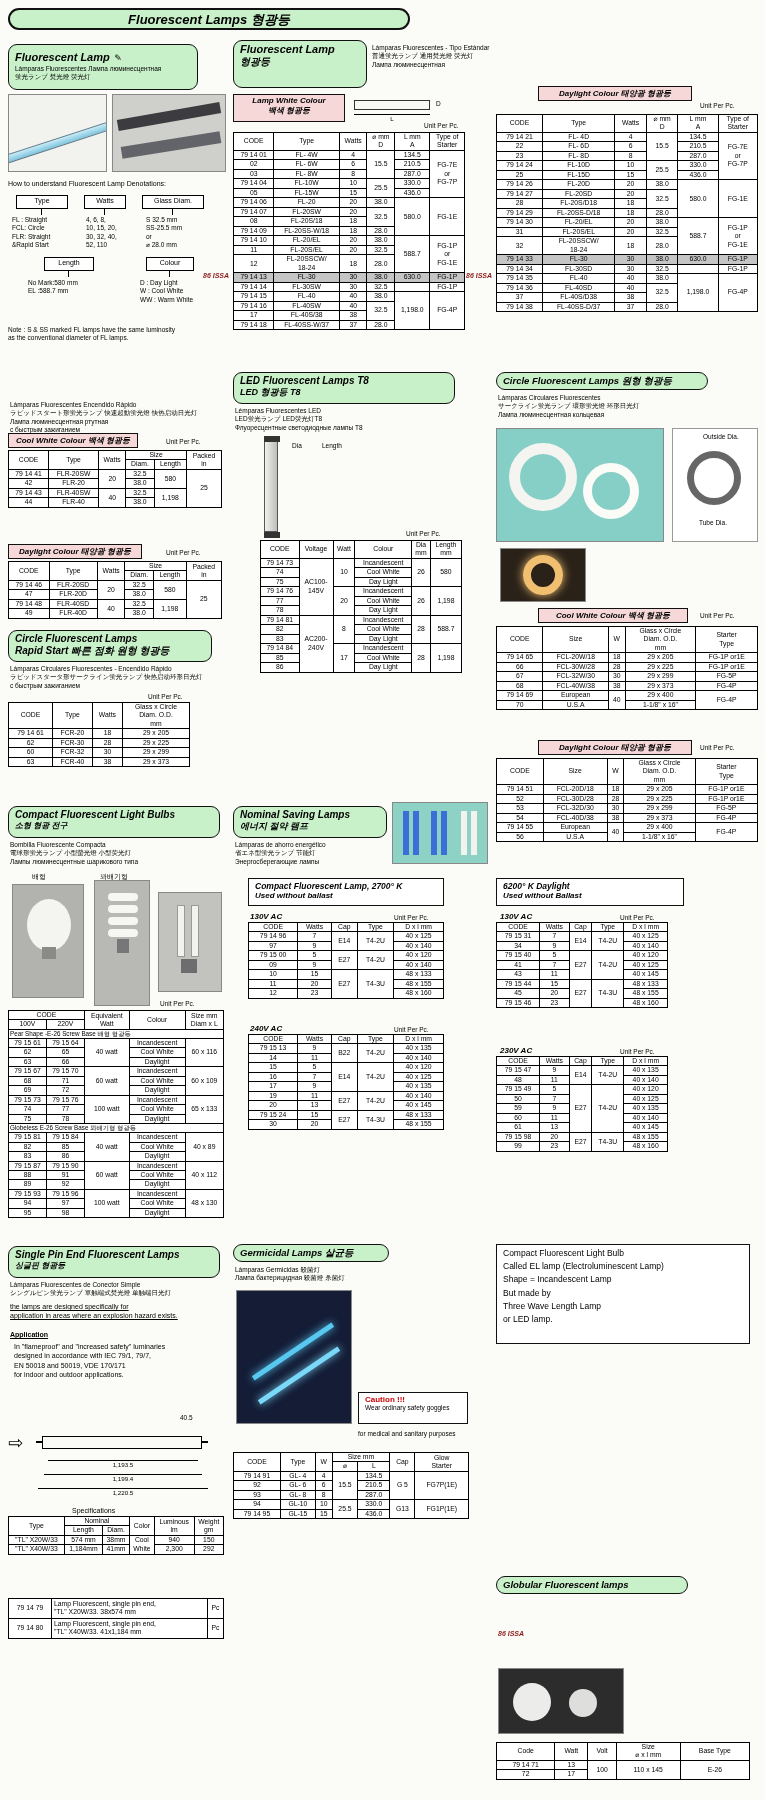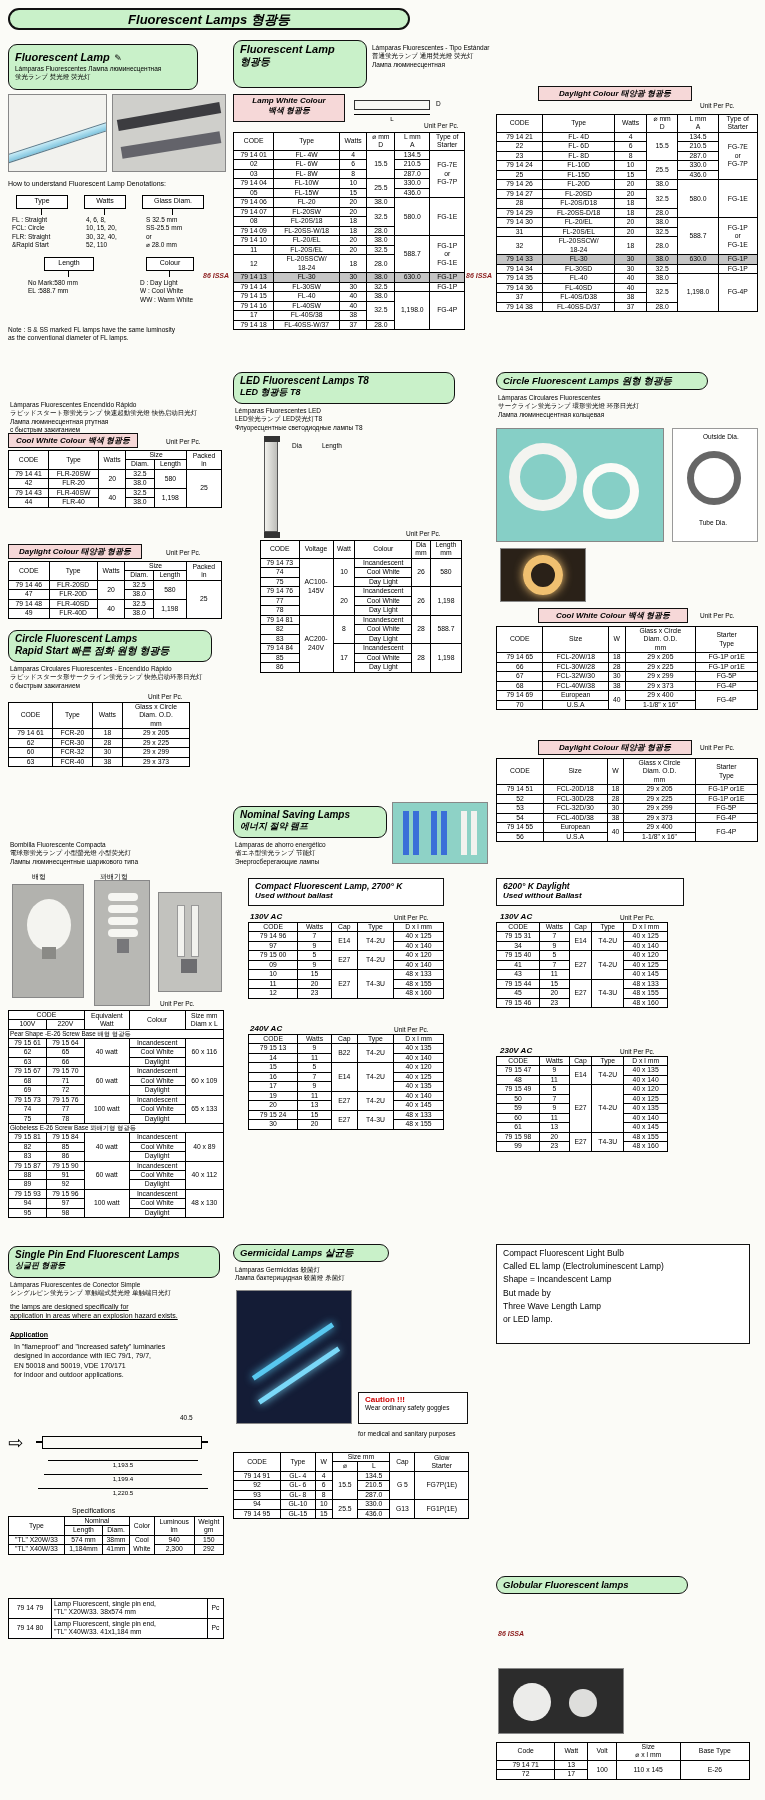--- a/index.html
+++ b/index.html
@@ -229,20 +229,24 @@
           <tr>
             <td>63</td>
             <td>FCR-40</td>
             <td>38</td>
             <td>29 x 373</td>
           </tr>
         </tbody>
       </table>
     </div>
 
+  <div class="abs gbox" style="left:8px;top:806px;width:212px;height:32px">
+    <div class="bi" style="font-size:10px">Compact Fluorescent Light Bulbs</div>
+    <div class="bi" style="font-size:8px">소형 형광 전구</div>
+  </div>
   <div class="abs tiny pre" style="left:10px;top:841px;width:222px">Bombilla Fluorescente Compacta
 電球形蛍光ランプ  小型螢光燈  小型荧光灯
 Лампы люминесцентные шарикового типа</div>
 
   <div class="abs t7" style="left:32px;top:872px">배형</div>
   <div class="abs t7" style="left:100px;top:872px">꽈배기형</div>
   <div class="abs photo" style="left:12px;top:884px;width:72px;height:114px;background:#b2b2ae">
     <div class="abs" style="left:14px;top:14px;width:44px;height:52px;background:#f4f4f0;border-radius:50%"></div>
     <div class="abs" style="left:29px;top:62px;width:14px;height:12px;background:#8a8a86"></div>
   </div>

